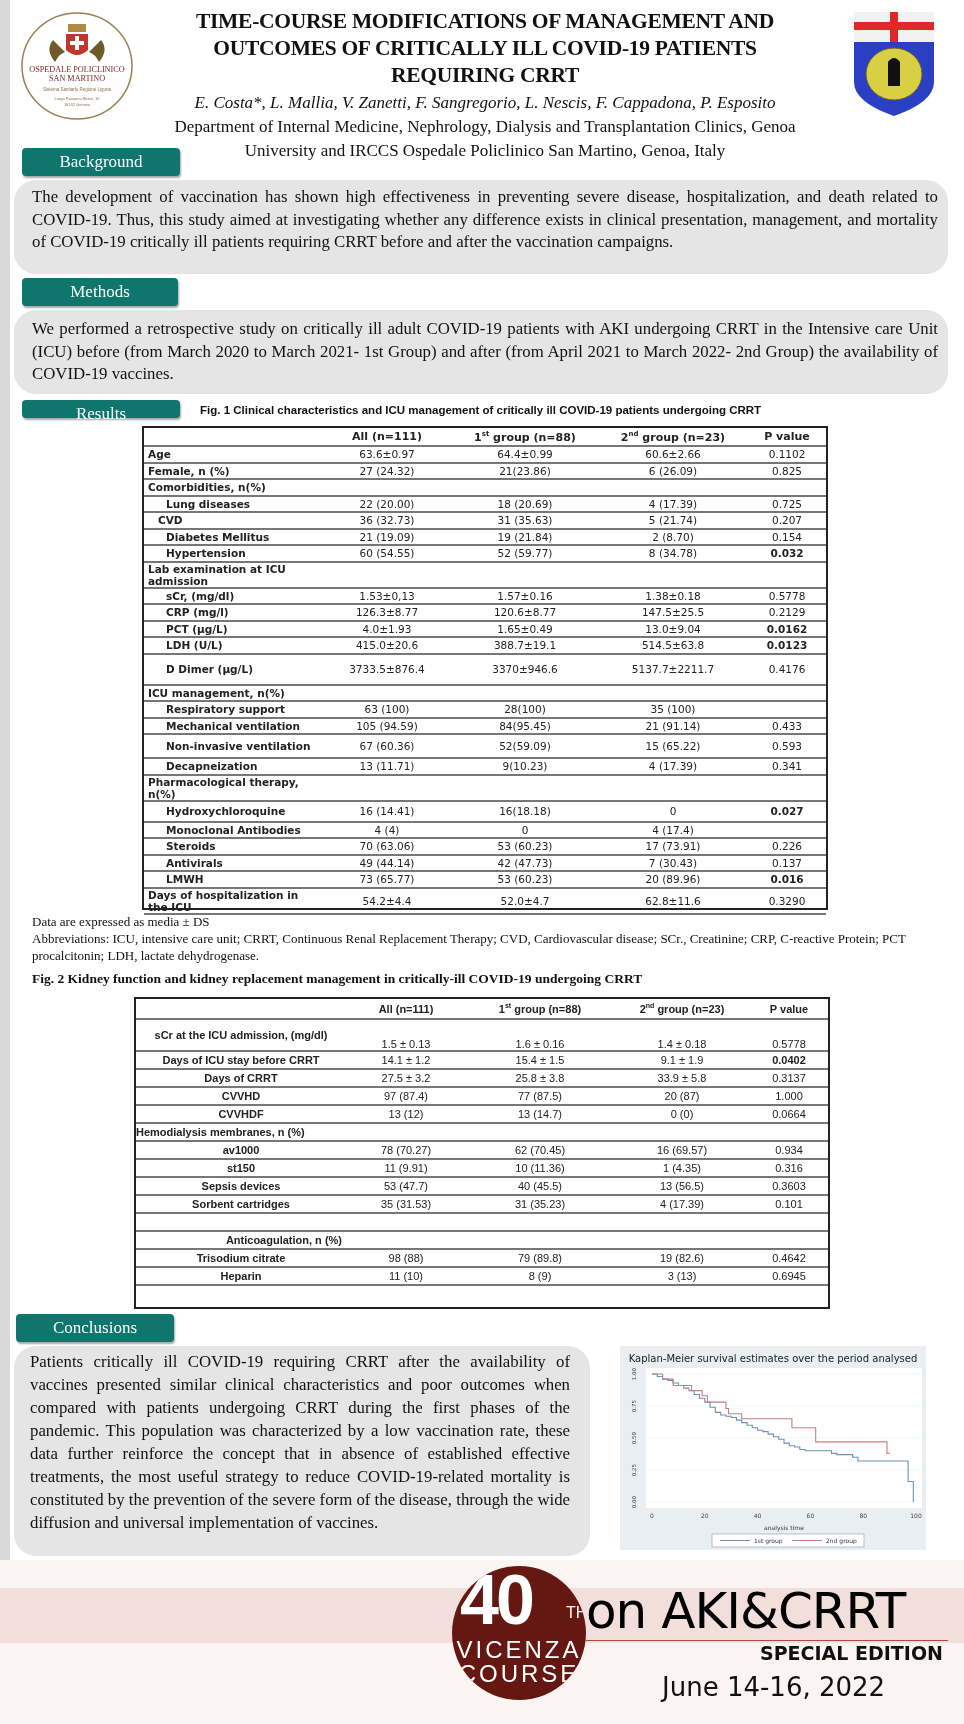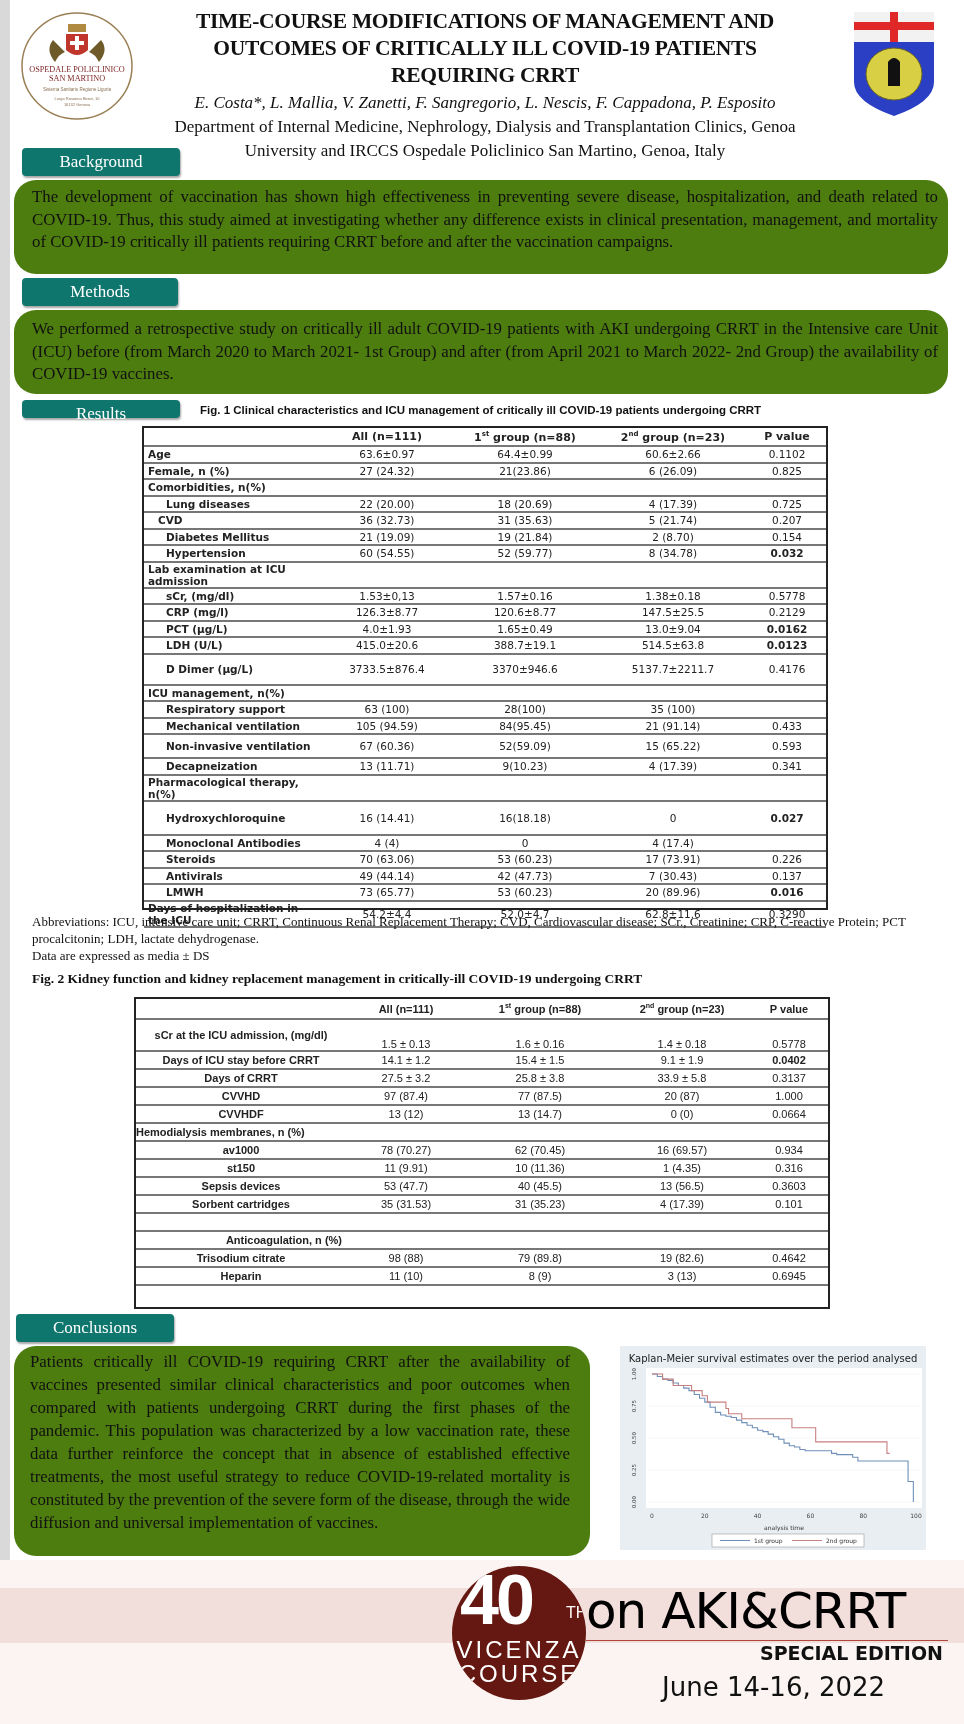--- a/index.html
+++ b/index.html
@@ -22,21 +22,21 @@
   .authors { position: absolute; left: 130px; top: 93px; width: 710px; text-align: center; font-style: italic; font-size: 17px; }
   .affil { position: absolute; left: 120px; top: 115px; width: 730px; text-align: center; font-size: 17px; line-height: 24px; }
 
   .sec-label {
     position: absolute; background: #0f766e; color: #fff;
     font-family: "Liberation Serif", serif; font-size: 17px;
     border-radius: 4px; text-align: center;
     box-shadow: 1px 2px 2px rgba(0,0,0,0.35);
   }
   .sec-box {
-    position: absolute; background: #4d7c0f; border-radius: 22px;
+    position: absolute; background: #e5e5e5; border-radius: 22px;
     font-size: 16.8px; line-height: 22.5px; text-align: justify; color: #111;
   }
 
   .fig-caption { position: absolute; font-family: "Liberation Sans", sans-serif; font-weight: bold; font-size: 11.5px; }
   .fig2-caption { position: absolute; font-family: "Liberation Serif", serif; font-weight: bold; font-size: 13.5px; }
 
   table.data {
     border-collapse: collapse; font-family: "DejaVu Sans", sans-serif; font-size: 10.5px;
   }
   .tbl-wrap { position: absolute; border: 2px solid #222; background: #fff; }
@@ -260,21 +260,21 @@
           <td>4 (17.39)</td>
           <td>0.341</td>
         </tr>
         <tr style="height: 24px;">
           <td class="lbl" style="padding-left: 4px;">Pharmacological therapy, n(%)</td>
           <td></td>
           <td></td>
           <td></td>
           <td></td>
         </tr>
-        <tr style="height: 34px; margin-top: 36px;">
+        <tr style="height: 21px; margin-top: 36px;">
           <td class="lbl" style="padding-left: 22px;">Hydroxychloroquine</td>
           <td>16 (14.41)</td>
           <td>16(18.18)</td>
           <td>0</td>
           <td class="b">0.027</td>
         </tr>
         <tr style="height: 16.5px;">
           <td class="lbl" style="padding-left: 22px;">Monoclonal Antibodies</td>
           <td>4 (4)</td>
           <td>0</td>
@@ -307,22 +307,22 @@
           <td>54.2±4.4</td>
           <td>52.0±4.7</td>
           <td>62.8±11.6</td>
           <td>0.3290</td>
         </tr>
       </tbody>
   </table>
 </div>
 
 <div class="notes">
+  <div>Data are expressed as media ± DS</div>
   <div>Abbreviations: ICU, intensive care unit; CRRT, Continuous Renal Replacement Therapy; CVD, Cardiovascular disease; SCr., Creatinine; CRP, C-reactive Protein; PCT procalcitonin; LDH, lactate dehydrogenase.</div>
-  <div>Data are expressed as media ± DS</div>
 </div>
 
 <div class="fig2-caption" style="left:32px;top:971px;">Fig. 2 Kidney function and kidney replacement management in critically-ill COVID-19 undergoing CRRT</div>
 
 <div class="tbl-wrap" style="left:134px;top:997px;width:696px;height:312px;">
   <table class="data" id="fig2" style="width:692px;font-family:'Liberation Sans',sans-serif;font-size:11px;">
     <colgroup>
         <col style="width:210px">
         <col style="width:120px">
         <col style="width:148px">

